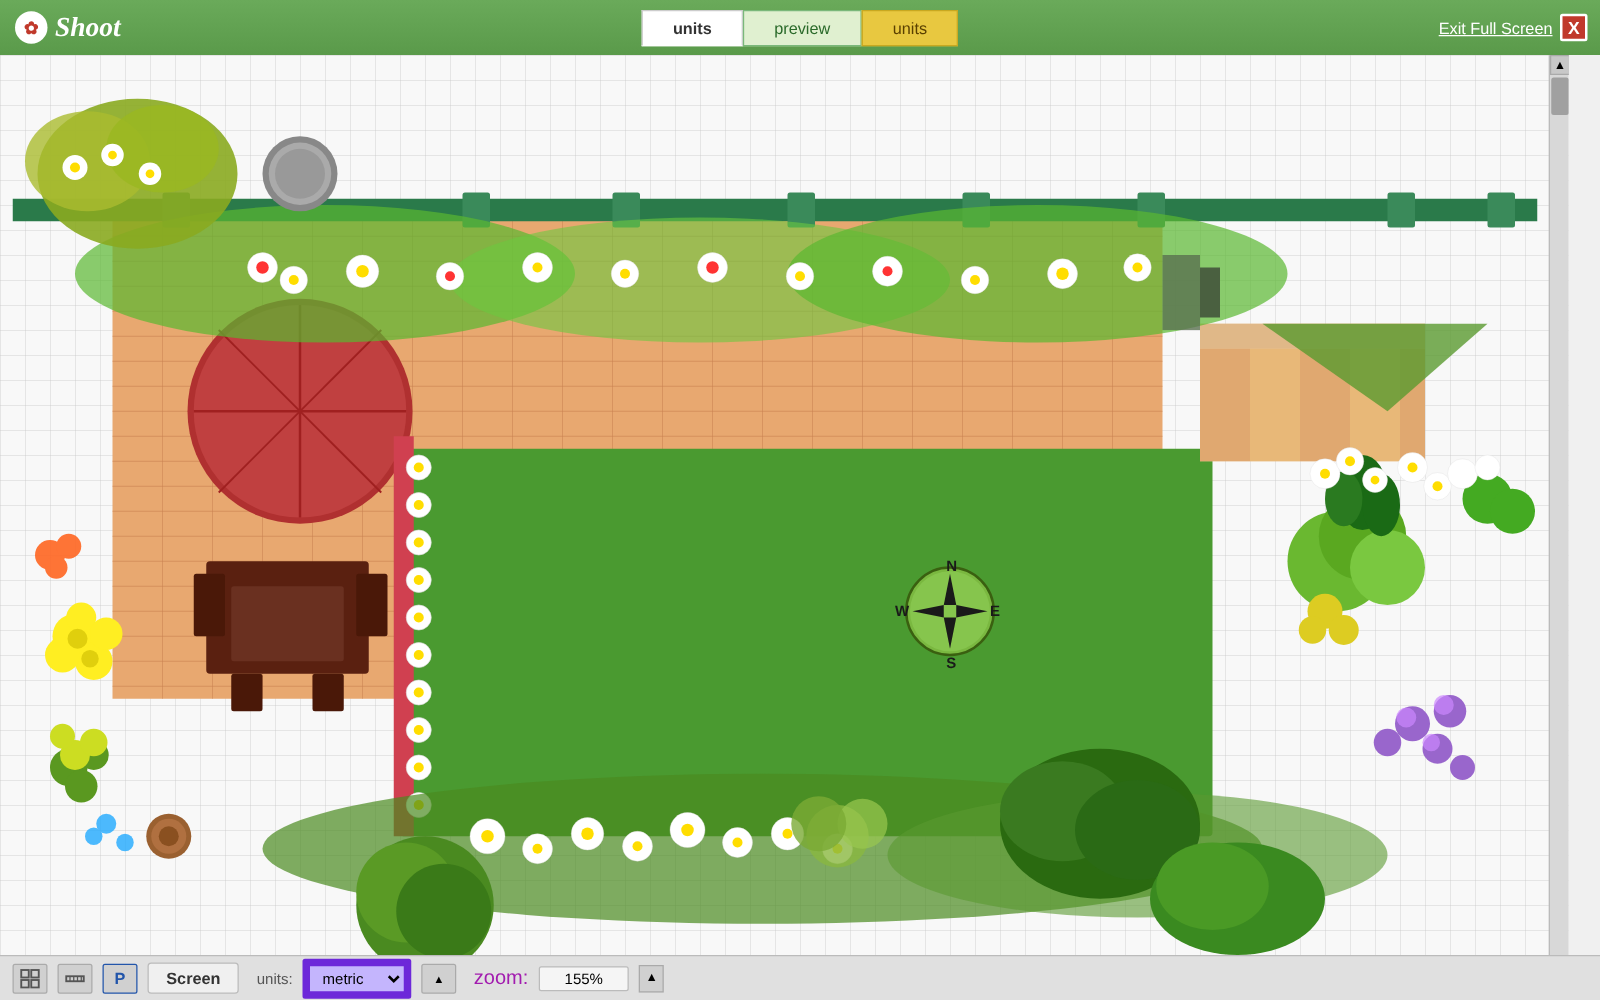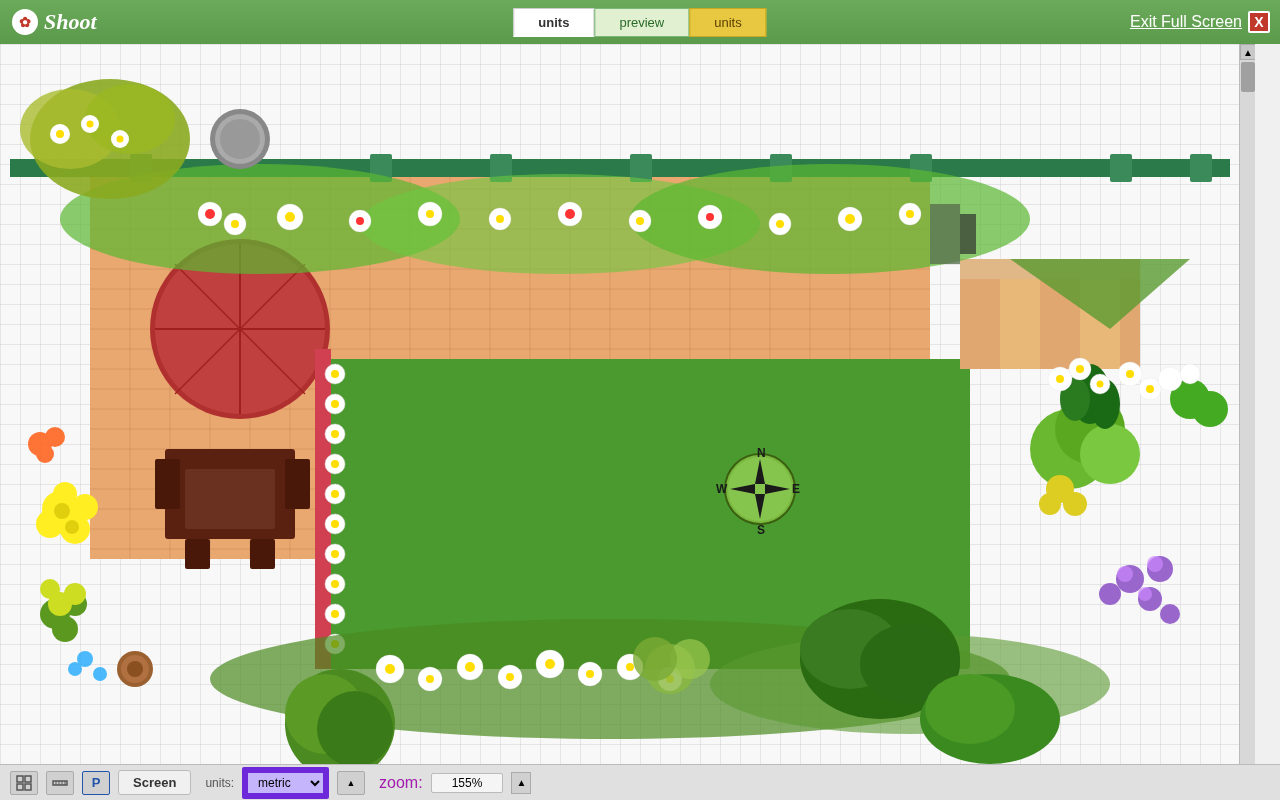--- a/index.html
+++ b/index.html
@@ -67,21 +67,21 @@
     }
     #exit-area {
       position: absolute;
       right: 10px;
       display: flex;
       align-items: center;
       gap: 6px;
     }
     #exit-btn {
       color: #fff;
-      font-size: 16px;
+      font-size: 13px;
       cursor: pointer;
       text-decoration: underline;
     }
     #close-btn {
       width: 22px; height: 22px;
       background: #c0392b;
       border: 2px solid #fff;
       border-radius: 2px;
       color: #fff;
       font-size: 14px;

